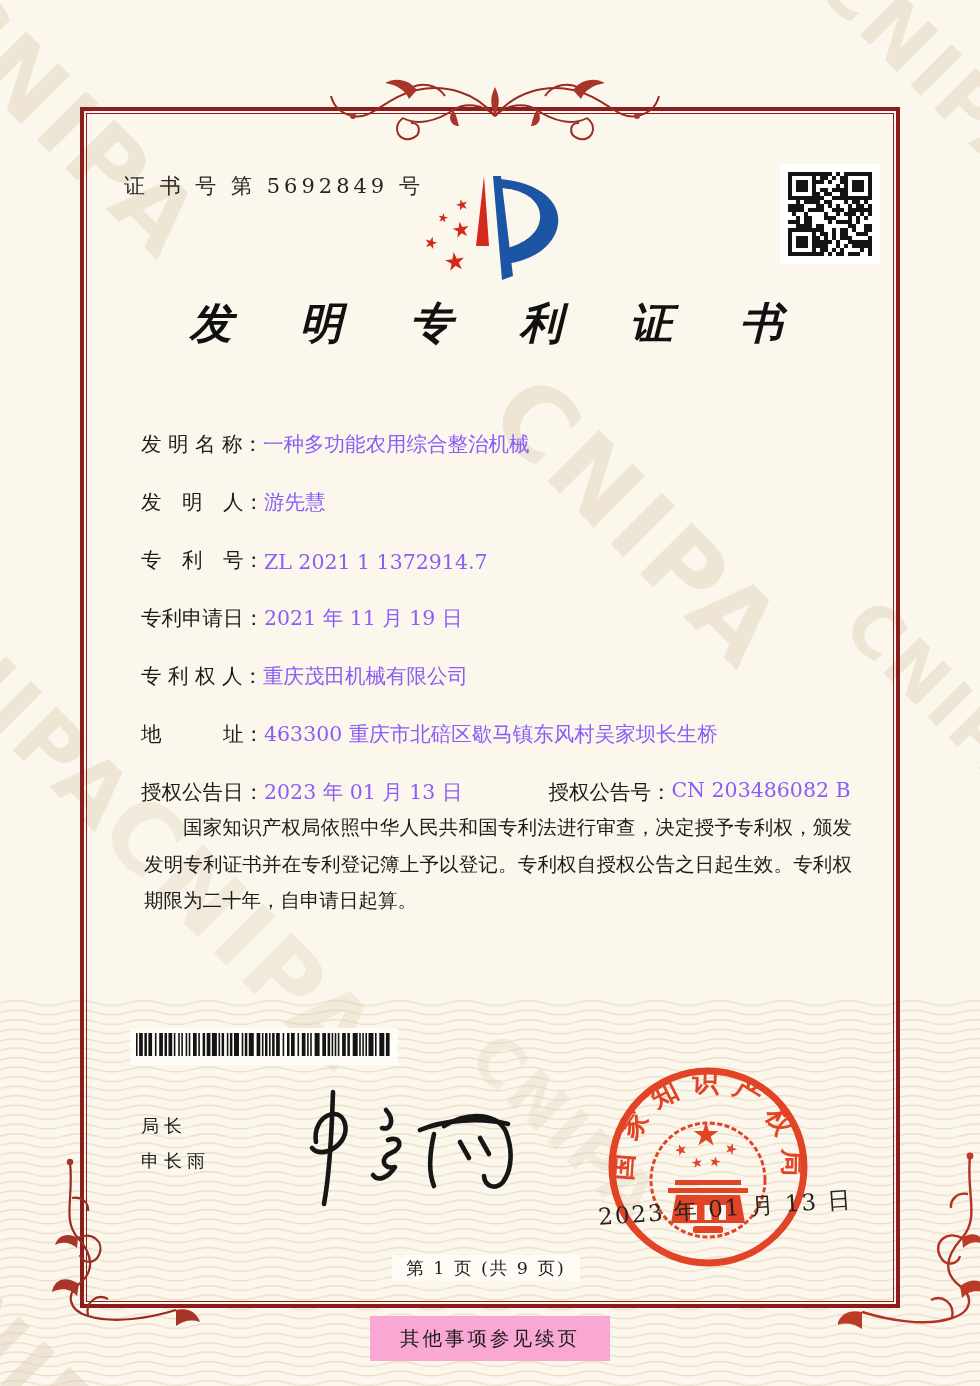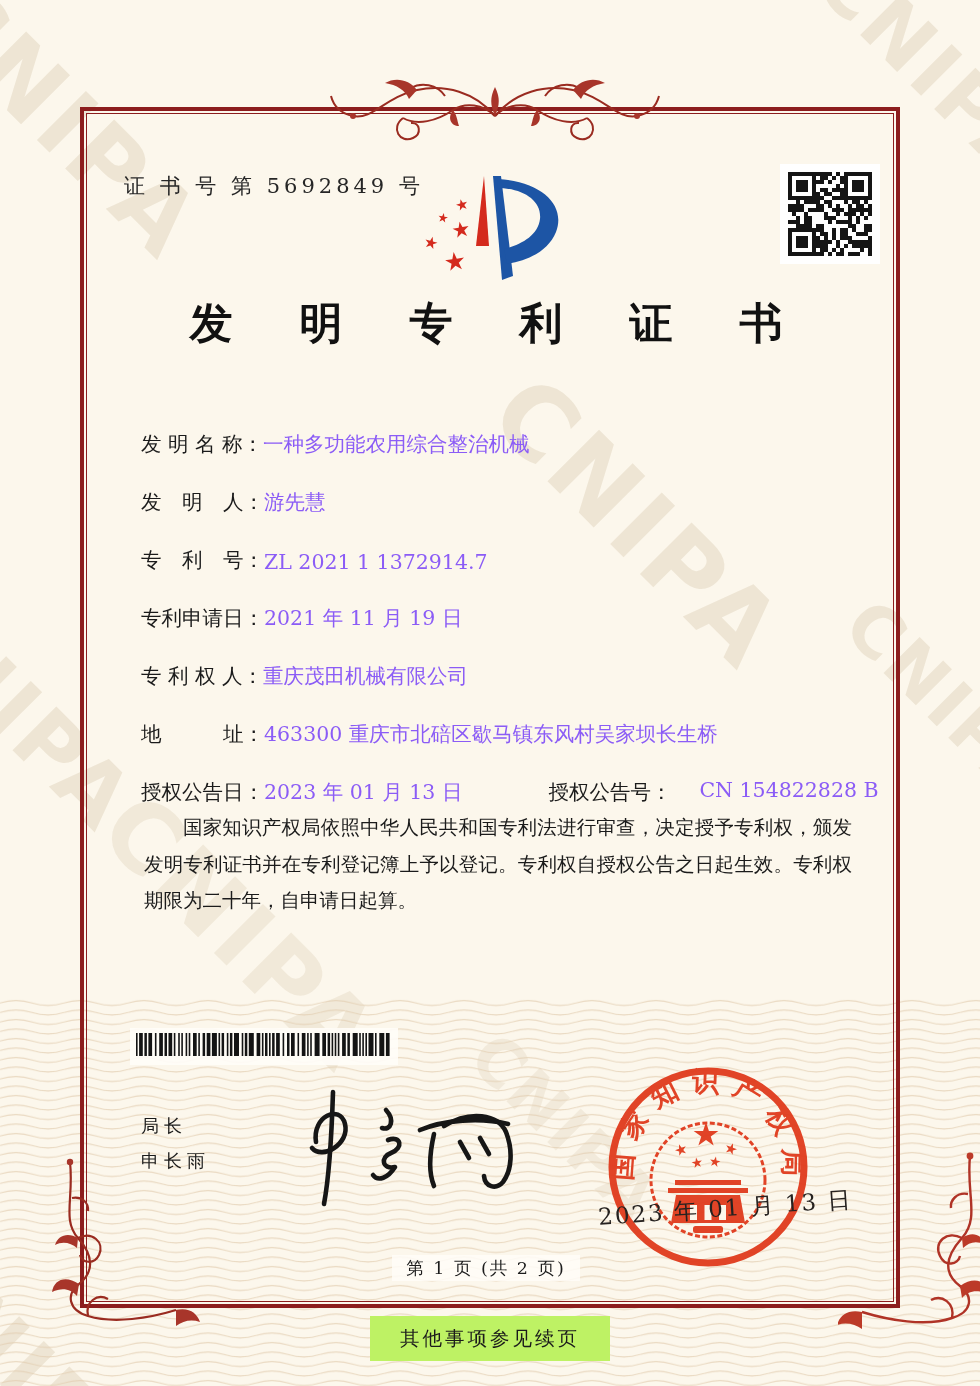--- a/index.html
+++ b/index.html
@@ -24,43 +24,43 @@
   .orn-br{left:838px;top:1150px;}
 
   .content{position:absolute;inset:0;z-index:4;padding-left:48px;}
 
   .cert-no{position:absolute;left:124px;top:172px;font-size:21px;letter-spacing:4px;color:#262626;}
 
   .logo{position:absolute;left:398px;top:150px;}
   .qr-box{position:absolute;left:780px;top:164px;width:100px;height:100px;background:#fff;display:flex;align-items:center;justify-content:center;}
 
   .title{position:absolute;left:80px;top:295px;width:812px;text-align:center;font-size:43px;font-weight:700;
-         letter-spacing:26px;text-indent:26px;color:#111;margin:0;}
+         letter-spacing:26px;text-indent:26px;color:#111;margin:0;font-style:italic;}
 
   .fields{position:absolute;left:141px;top:400px;width:740px;}
   .field-row{height:58px;display:flex;align-items:flex-end;font-size:20.5px;}
   .field-label{white-space:pre;color:#1b1b1b;}
   .field-value{white-space:pre;color:#8b5cf6;}
-  .grant-no{margin-left:86px;display:flex;gap:28px;}
+  .grant-no{margin-left:86px;display:flex;}
 
   .paragraphs{position:absolute;left:140px;top:806px;width:716px;font-size:19.5px;line-height:1.88;text-align:justify;color:#1b1b1b;}
   .paragraphs p{margin:4px;text-indent:2em;}
 
   .barcode{position:absolute;left:130px;top:1028px;background:rgba(255,253,248,.9);padding:5px 6px;}
 
   .director{position:absolute;left:141px;top:1108px;font-family:"DejaVu Sans",sans-serif;font-size:18px;letter-spacing:5px;color:#1a1a1a;line-height:1.95;}
   .signature{position:absolute;left:282px;top:1080px;}
 
   .seal{position:absolute;left:605px;top:1062px;}
   .seal-date{position:absolute;left:598px;top:1193px;z-index:5;font-size:23px;letter-spacing:2px;color:#262220;transform:rotate(-4deg);white-space:nowrap;}
 
   .page-info{position:absolute;left:80px;top:1256px;width:812px;text-align:center;font-size:17.5px;letter-spacing:2px;}
   .page-info span{background:rgba(255,253,248,.85);padding:3px 14px;}
 
-  .continuation{position:absolute;left:50%;transform:translateX(-50%);top:1316px;background:#bef264;
+  .continuation{position:absolute;left:50%;transform:translateX(-50%);top:1316px;background:#f9a8d4;
                 padding:9px 30px;font-size:19.5px;letter-spacing:3px;color:#1b1b1b;z-index:5;white-space:nowrap;}
 </style>
 </head>
 <body>
 
 <div class="page">
 
   <span class="wm" style="left:-25px;top:-35px;font-size:95px;">CNIPA</span>
   <span class="wm" style="left:858px;top:-62px;font-size:80px;">CNIPA</span>
   <span class="wm" style="left:545px;top:360px;font-size:100px;">CNIPA</span>
@@ -359,21 +359,21 @@
       </div>
       <div class="field-row">
         <span class="field-label">地　　　址：</span>
         <span class="field-value">463300 重庆市北碚区歇马镇东风村吴家坝长生桥</span>
       </div>
       <div class="field-row">
         <span class="field-label">授权公告日：</span>
         <span class="field-value">2023 年 01 月 13 日</span>
         <span class="grant-no">
           <span class="field-label">授权公告号：</span>
-          <span class="field-value">CN 154822828 B</span>
+          <span class="field-value">CN 203486082 B</span>
         </span>
       </div>
     </div>
 
     <div class="paragraphs">
       <p>国家知识产权局依照中华人民共和国专利法进行审查，决定授予专利权，颁发发明专利证书并在专利登记簿上予以登记。专利权自授权公告之日起生效。专利权期限为二十年，自申请日起算。</p>
     </div>
 
     <div class="barcode">
       <svg id="barcode-svg" width="256" height="23" viewBox="0 0 256 23">
@@ -476,18 +476,18 @@
         <polygon points="71,133 135,133 140,161 66,161" fill="#e0391b"></polygon>
         <rect x="85" y="143" width="7" height="15" fill="#fcf7ec"></rect>
         <rect x="99.5" y="143" width="7" height="15" fill="#fcf7ec"></rect>
         <rect x="114" y="143" width="7" height="15" fill="#fcf7ec"></rect>
         <rect x="88" y="164" width="30" height="7" rx="2.5" fill="#e0391b"></rect>
       </g>
     </svg>
 
     <div class="seal-date">2023 年 01 月 13 日</div>
 
-    <div class="page-info"><span>第 1 页 (共 2 页)</span></div>
+    <div class="page-info"><span>第 1 页 (共 9 页)</span></div>
   </div>
 
   <div class="continuation">其他事项参见续页</div>
 
 </div>
 
 </body></html>

